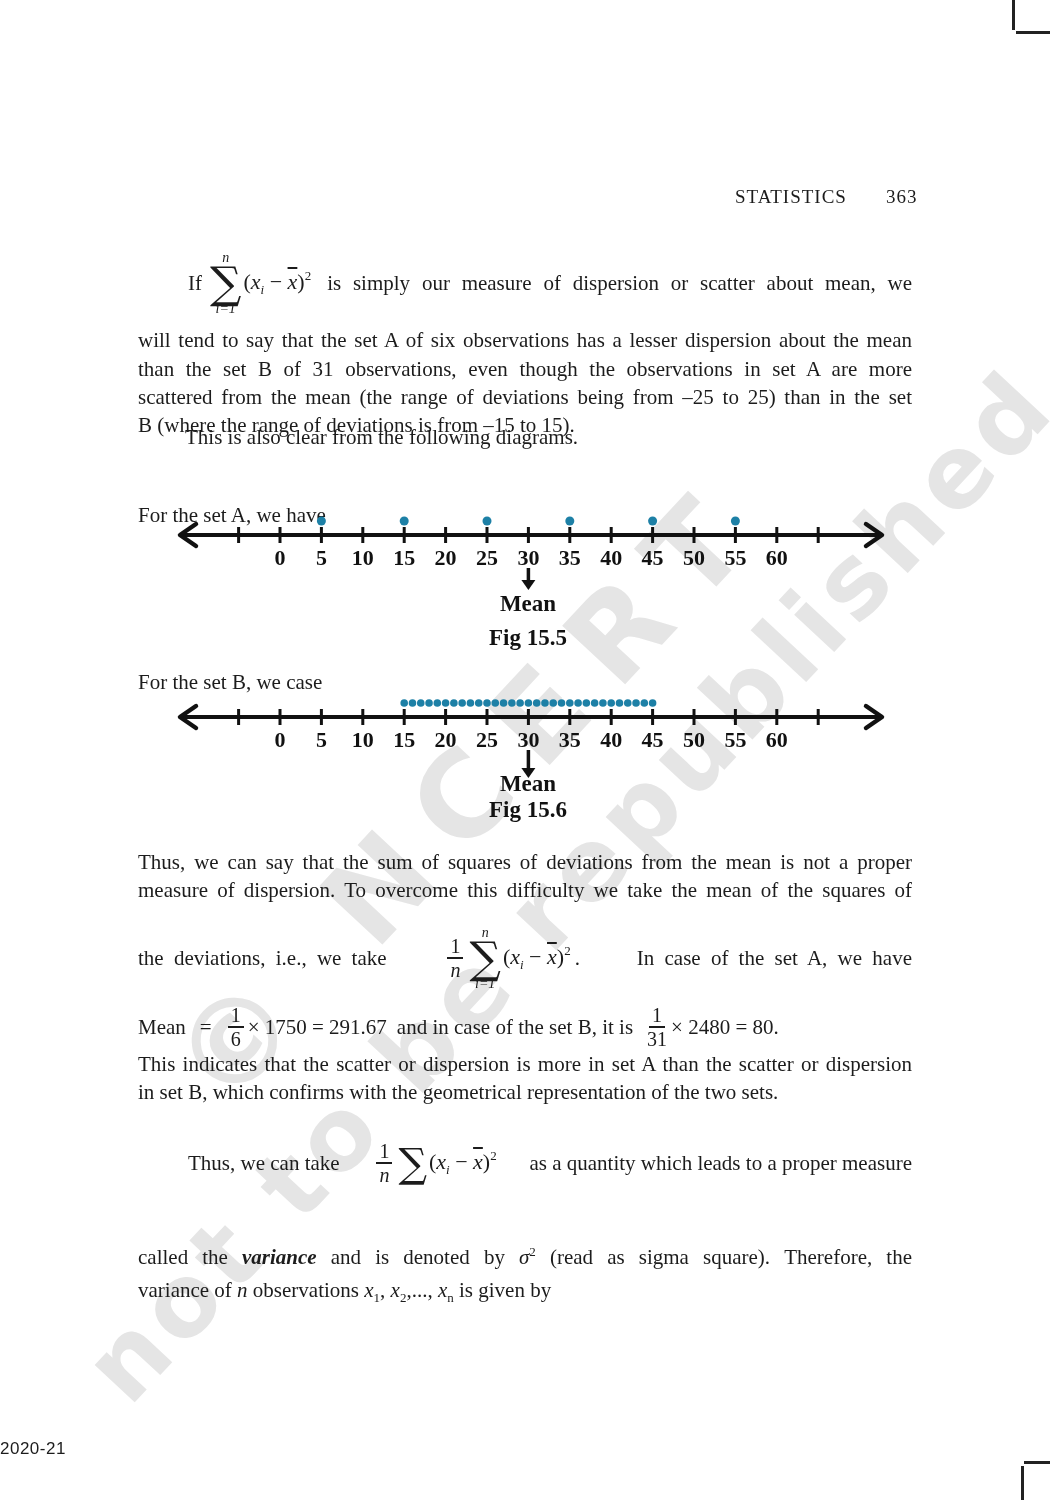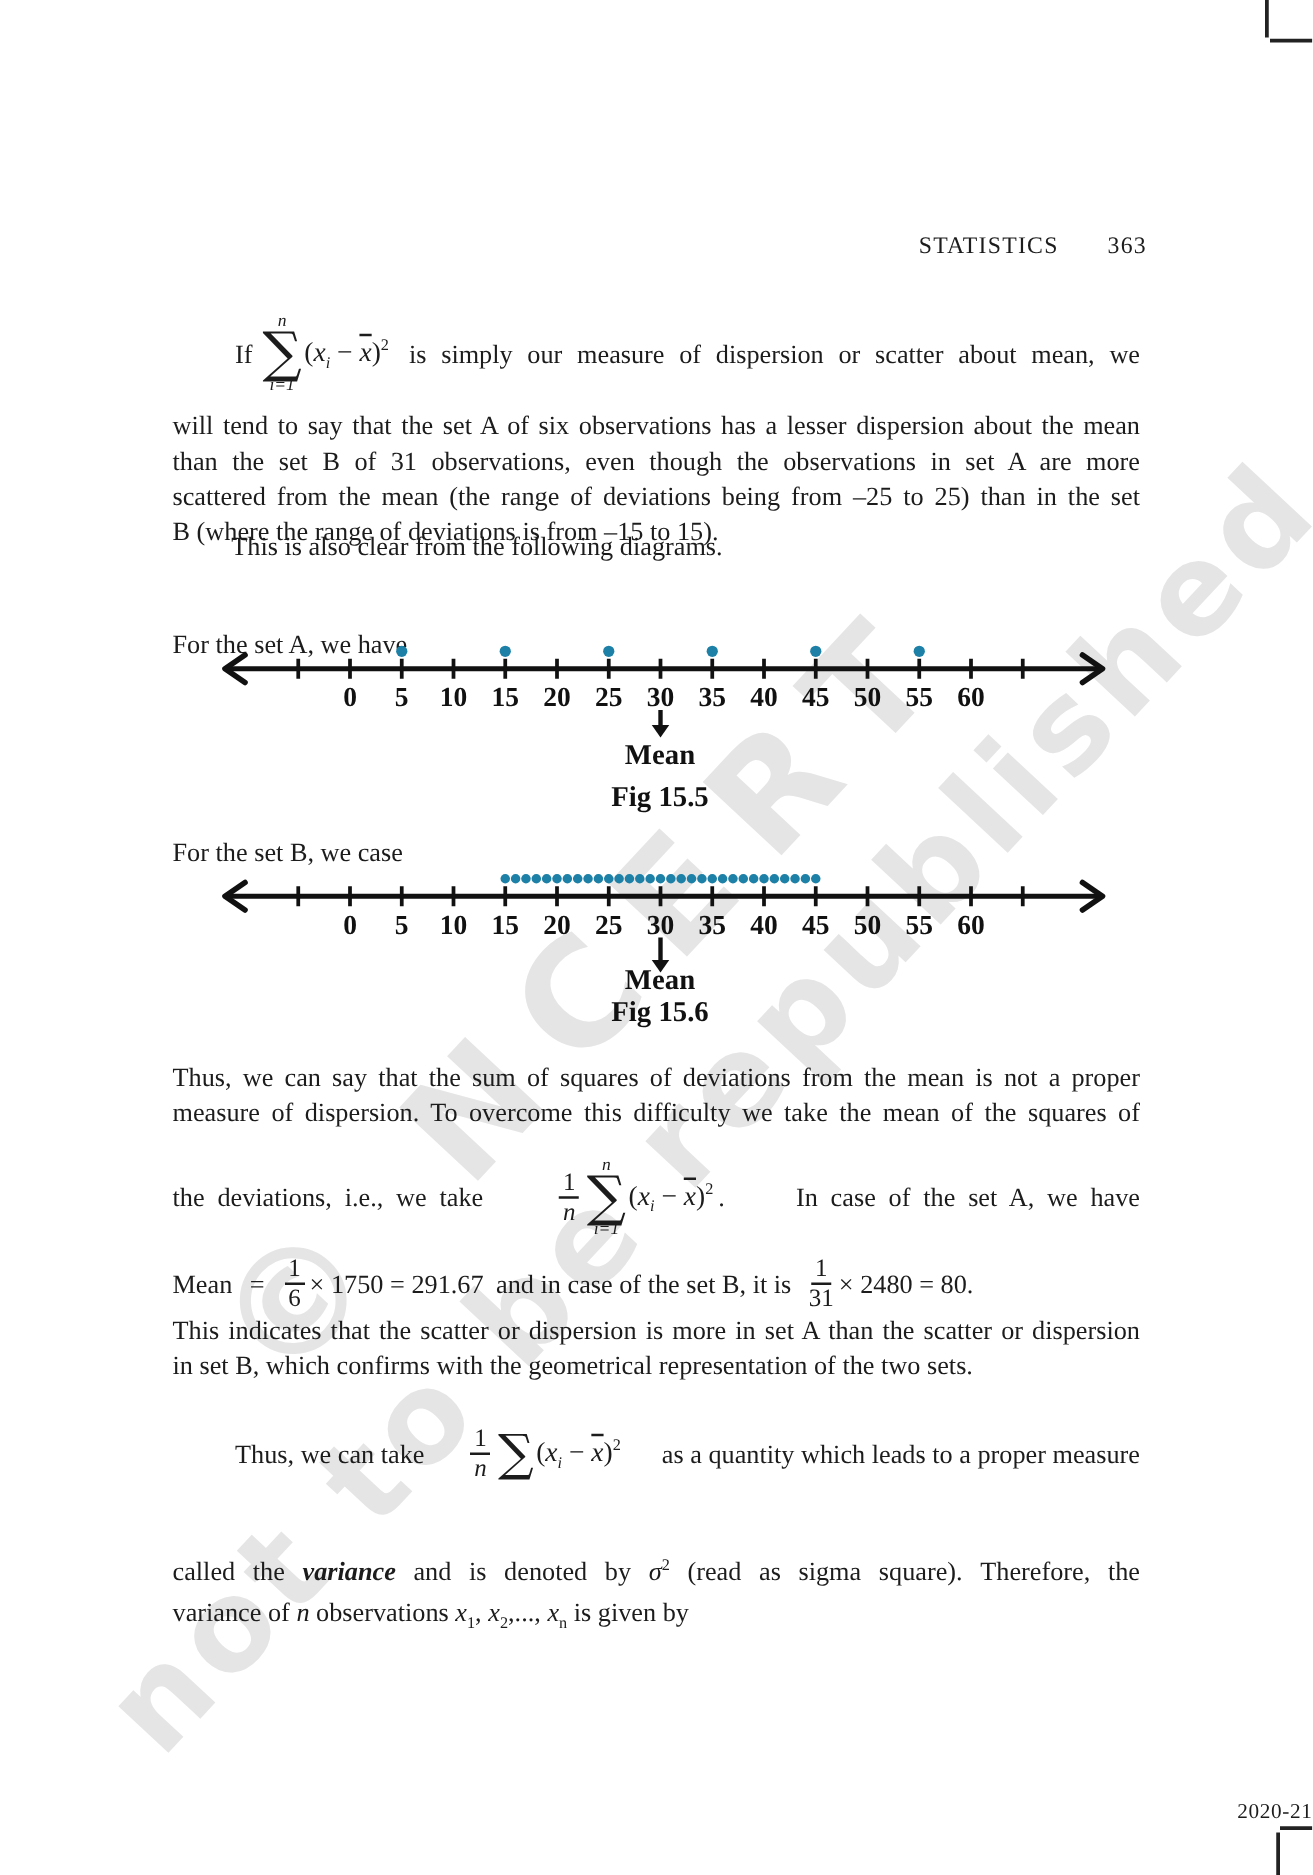--- a/index.html
+++ b/index.html
@@ -39,22 +39,22 @@
   .wsp{word-spacing:5px;}
   sup.ssup{font-size:13px;vertical-align:8px;}
   sub.ssub{font-size:13px;vertical-align:-5px;}
   .vrnc{font-weight:bold;font-style:italic;}
   
   .fig{position:absolute;left:138px;width:774px;}
   .ticklab{font:bold 22px "Liberation Serif",serif;fill:#111;}
   .figlab{font:bold 23px "Liberation Serif",serif;fill:#111;}
   .figcap{font:bold 23px "Liberation Serif",serif;fill:#111;}
   
-  #footer{position:absolute;left:0;right:0;top:1439px;text-align:right;
-          font-family:Liberation Serif, serif;font-size:17px;letter-spacing:.5px;}
+  #footer{position:absolute;left:0;right:0;top:1439px;text-align:left;
+          font-family:Liberation Sans, sans-serif;font-size:17px;letter-spacing:.5px;}
 </style>
 </head>
 <body>
 
 <div id="page">
 
   <div id="watermark">
     <div class="wm1">© NCERT</div>
     <div class="wm2">not to be republished</div>
   </div>

